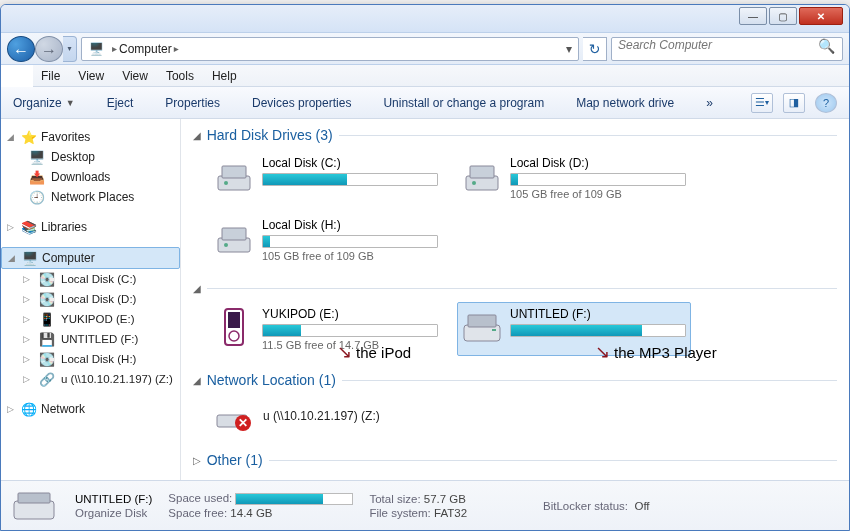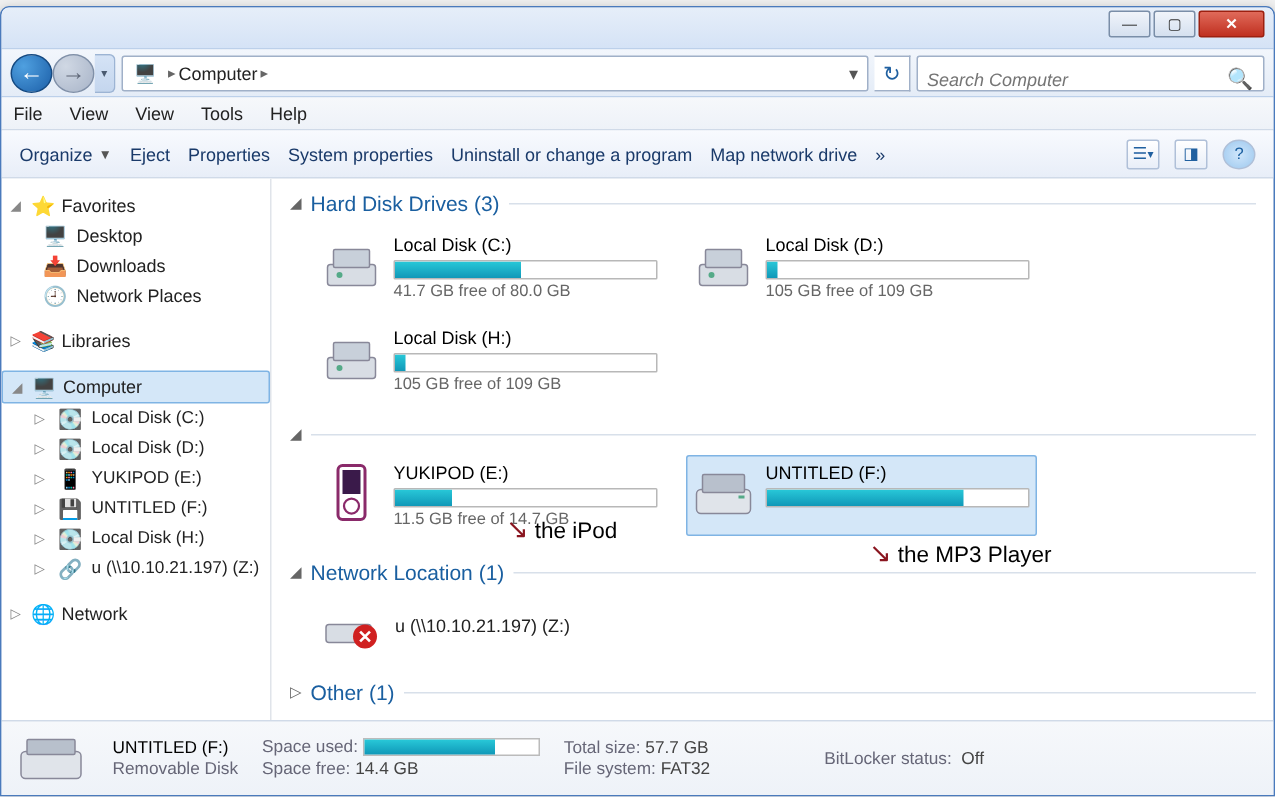--- a/index.html
+++ b/index.html
@@ -11,26 +11,26 @@
 .navbar { height: 32px; background: linear-gradient(#f2f6fc,#e4ecf7); border-bottom: 1px solid #bcd0ea; display: flex; align-items: center; padding: 0 6px; gap: 4px; }
 .navbtns { display: flex; gap: 0; }
 .navcircle { width: 28px; height: 26px; border-radius: 50%; background: radial-gradient(circle at 30% 30%, #4fa0e0, #1c5fa8); display: flex; align-items: center; justify-content: center; color: #fff; font-size: 16px; border: 1px solid #154a82; }
 .navcircle.fwd { background: radial-gradient(circle at 30% 30%, #d0d8e4, #a8b4c8); border-color: #8090a8; color: #606878; }
 .navdrop { width: 14px; height: 26px; background: linear-gradient(#d5e3f6,#c4d6ee); border: 1px solid #9cb4d4; border-left: none; border-radius: 0 4px 4px 0; display: flex; align-items: center; justify-content: center; font-size: 8px; color: #4a5a70; }
 .breadcrumb { flex: 1; height: 24px; background: #fff; border: 1px solid #a0b0c8; border-radius: 2px; display: flex; align-items: center; padding: 0 2px; font-size: 12px; color: #222; }
 .bcicon { width: 18px; height: 18px; margin: 0 4px; display: flex; align-items: center; justify-content: center; }
 .bcsep { color: #666; margin: 0 2px; font-size: 10px; }
 .bcend { margin-left: auto; display: flex; align-items: center; gap: 2px; padding-right: 4px; color: #555; }
 .refresh { width: 24px; height: 24px; border: 1px solid #a0b0c8; border-left: none; background: #fff; display: flex; align-items: center; justify-content: center; color: #2060a0; font-size: 14px; }
-.searchbox { width: 232px; height: 24px; background: #fff; border: 1px solid #a0b0c8; border-radius: 2px; display: flex; align-items: flex-end; padding: 0 6px; }
+.searchbox { width: 232px; height: 24px; background: #fff; border: 1px solid #a0b0c8; border-radius: 2px; display: flex; align-items: flex-start; padding: 0 6px; }
 .searchbox input { flex: 1; border: none; outline: none; font-size: 12px; color: #888; font-style: italic; }
 .searchbox .sicon { color: #2060a0; font-size: 14px; }
-.menubar { height: 22px; background: linear-gradient(#f6f8fb,#eef2f8); border-bottom: 1px solid #d0dae8; display: flex; align-items: center; padding: 0 8px; gap: 18px; font-size: 12px; color: #222; }
+.menubar { height: 22px; background: linear-gradient(#f6f8fb,#eef2f8); border-bottom: 1px solid #d0dae8; display: flex; align-items: center; padding: 0 8px; gap: 18px; font-size: 12px; color: #222; margin-left: 32px; }
 .menubar span { cursor: default; }
-.toolbar { height: 32px; background: linear-gradient(#f8fafe,#e8eef8); border-bottom: 1px solid #d0dae8; display: flex; align-items: center; padding: 0 12px; gap: 12px; font-size: 12px; color: #1a3a6a; }
+.toolbar { height: 32px; background: linear-gradient(#f8fafe,#e8eef8); border-bottom: 1px solid #d0dae8; display: flex; align-items: center; padding: 0 12px; gap: 32px; font-size: 12px; color: #1a3a6a; }
 .toolbar .titem { display: flex; align-items: center; gap: 4px; }
 .toolbar .right { margin-left: auto; display: flex; align-items: center; gap: 10px; }
 .tbicon { width: 22px; height: 20px; border: 1px solid #b0c0d8; border-radius: 2px; background: linear-gradient(#fff,#e8eef8); display: flex; align-items: center; justify-content: center; font-size: 11px; color: #2060a0; }
 .body { flex: 1; display: flex; overflow: hidden; }
 .sidebar { width: 180px; background: #fff; border-right: 1px solid #e0e4ea; padding: 6px 0; overflow-y: auto; }
 .sgroup { padding: 2px 0 8px 0; }
 .sgtitle { display: flex; align-items: center; gap: 4px; padding: 2px 6px; font-size: 12px; color: #222; }
 .sgtitle .exp { color: #888; font-size: 9px; width: 10px; }
 .sitem { display: flex; align-items: center; gap: 6px; padding: 2px 6px 2px 28px; font-size: 12px; color: #222; }
 .sitem.sub { padding-left: 40px; font-size: 11.5px; }
@@ -102,21 +102,21 @@
     <span>Help</span>
   </div>
 
   <div class="toolbar">
     <span class="titem">
         <span>Organize</span> 
         <span style="font-size:9px;color:#555">▼</span>
       </span>
     <span class="titem">Eject</span>
     <span class="titem">Properties</span>
-    <span class="titem">System properties</span>
+    <span class="titem">Devices properties</span>
     <span class="titem">Uninstall or change a program</span>
     <span class="titem">Map network drive</span>
     <span class="titem">»</span>
     <span class="right">
       <span class="tbicon">☰<span style="font-size:8px">▾</span></span>
       <span class="tbicon">◨</span>
       <span class="tbicon" style="color:#1a5fa0;background:radial-gradient(#cfe6fb,#9dc8ee);border-radius:50%">?</span>
     </span>
   </div>
 
@@ -208,21 +208,20 @@
                   <rect x="4" y="18" width="32" height="14" rx="2" fill="#d8dde4" stroke="#889"></rect>
                   <rect x="8" y="8" width="24" height="12" rx="1" fill="#c8d0da" stroke="#889"></rect>
                   <circle cx="12" cy="25" r="2" fill="#5a8"></circle>
                 </svg>
               </span>
               <div class="dbody">
                 <div class="dname">Local Disk (C:)</div>
                 <div class="dbar">
                   <div class="dfill" style="width:48%"></div>
                 </div>
-                <div class="dinfo">41.7 GB free of 80.0 GB</div>
               </div>
             </div>
             <div class="drive">
               <span class="dicon">
                 <svg width="40" height="36">
                   <rect x="4" y="18" width="32" height="14" rx="2" fill="#d8dde4" stroke="#889"></rect>
                   <rect x="8" y="8" width="24" height="12" rx="1" fill="#c8d0da" stroke="#889"></rect>
                   <circle cx="12" cy="25" r="2" fill="#5a8"></circle>
                 </svg>
               </span>
@@ -310,34 +309,34 @@
       </div>
       <div class="section">
         <div class="secheader">
             <span class="exp">▷</span>
             <span>Other (1)</span>
             <span class="secline"></span>
           </div>
       </div>
 
       <div class="annot" style="left:156px; top:222px;"><span class="arrow">↘</span><span>the iPod</span></div>
-      <div class="annot" style="left:398px; top:222px;margin-top:16px;"><span class="arrow">↘</span><span>the MP3 Player</span></div>
+      <div class="annot" style="left:414px; top:222px;"><span class="arrow">↘</span><span>the MP3 Player</span></div>
     </div>
   </div>
 
   <div class="details">
     <span class="dicn">
         <svg width="46" height="34">
           <rect x="2" y="12" width="40" height="18" rx="3" fill="#e0e4ea" stroke="#889"></rect>
           <rect x="6" y="4" width="32" height="10" rx="1" fill="#b8c0cc" stroke="#889"></rect>
         </svg>
       </span>
     <div class="col">
       <span style="color:#000">UNTITLED (F:)</span>
-      <span class="lbl">Removable Disk</span>
+      <span class="lbl">Organize Disk</span>
     </div>
     <div class="col">
       <span><span class="lbl">Space used:</span> <span class="bar"><i id="details-bar" style="width: 75%;"></i></span></span>
       <span><span class="lbl">Space free:</span> <span>14.4 GB</span></span>
     </div>
     <div class="col">
       <span><span class="lbl">Total size:</span> <span>57.7 GB</span></span>
       <span><span class="lbl">File system:</span> <span>FAT32</span></span>
     </div>
     <div class="col" style="margin-left:60px">

